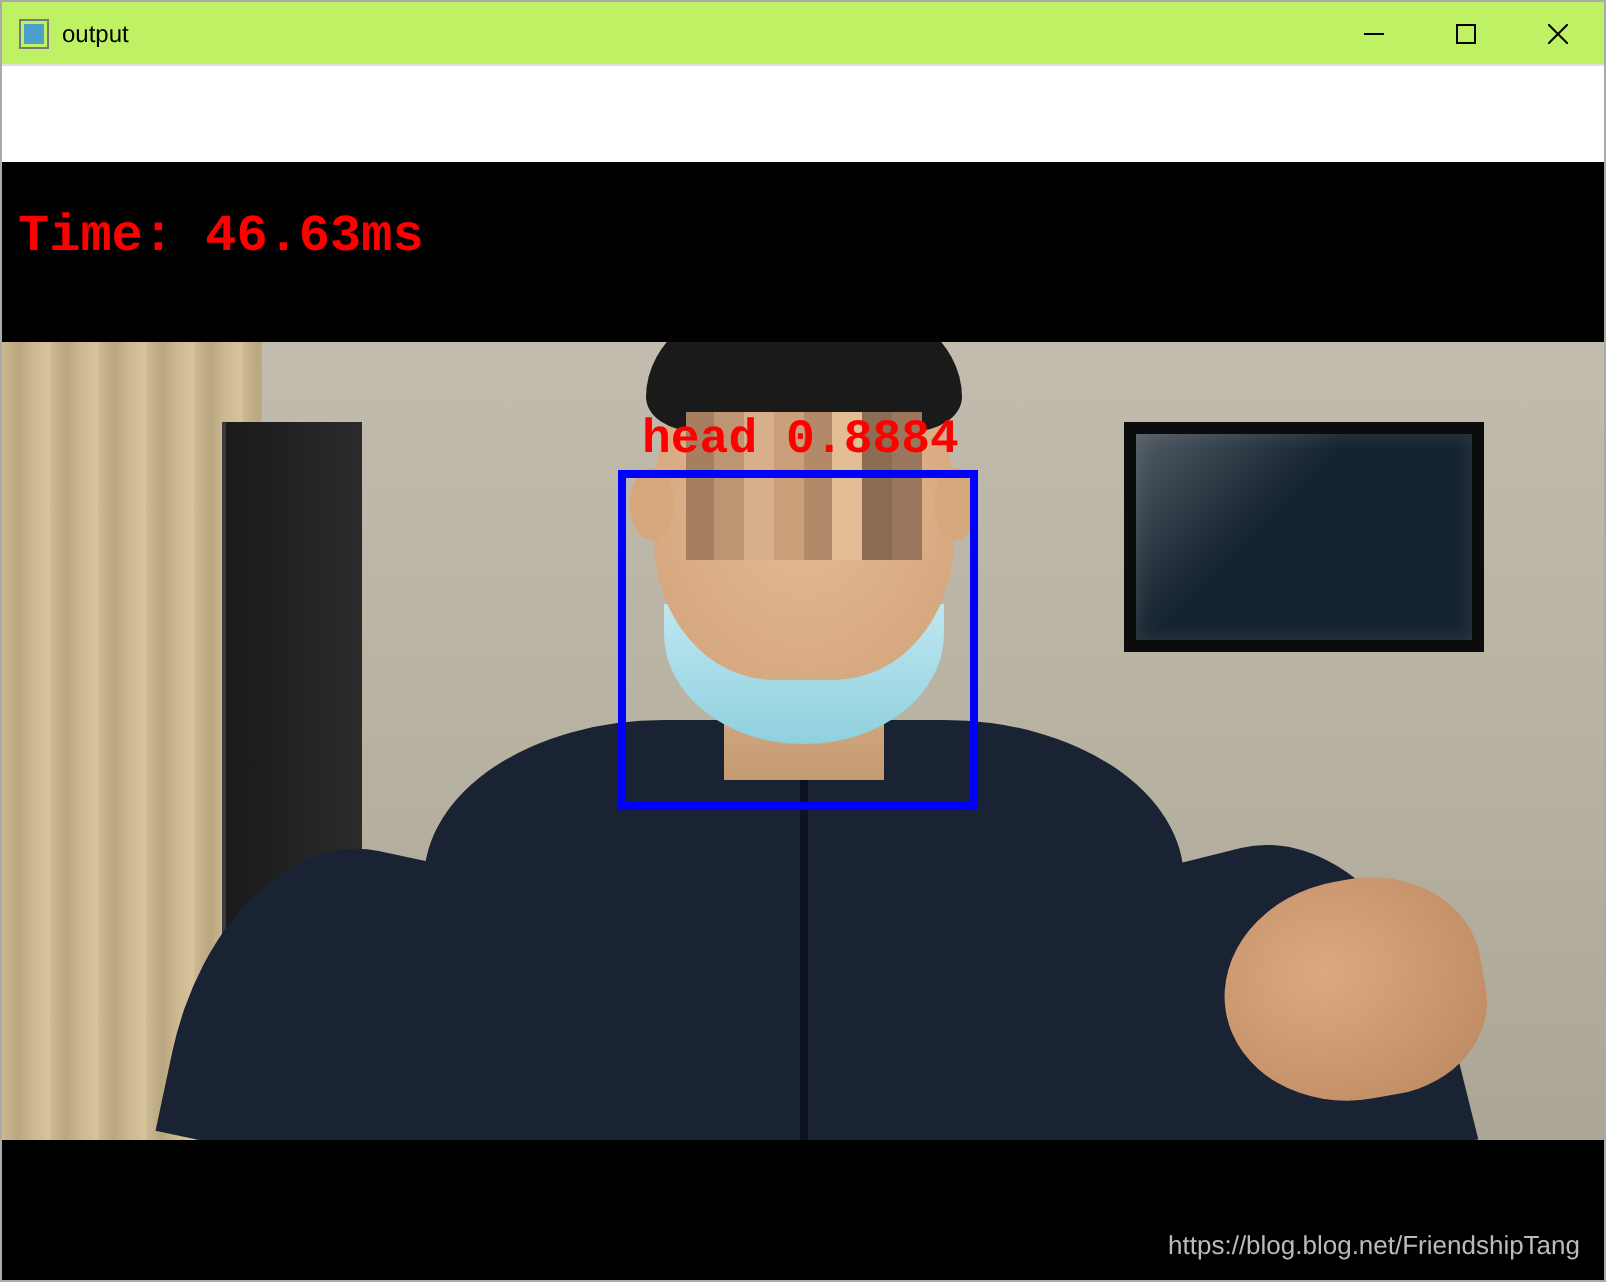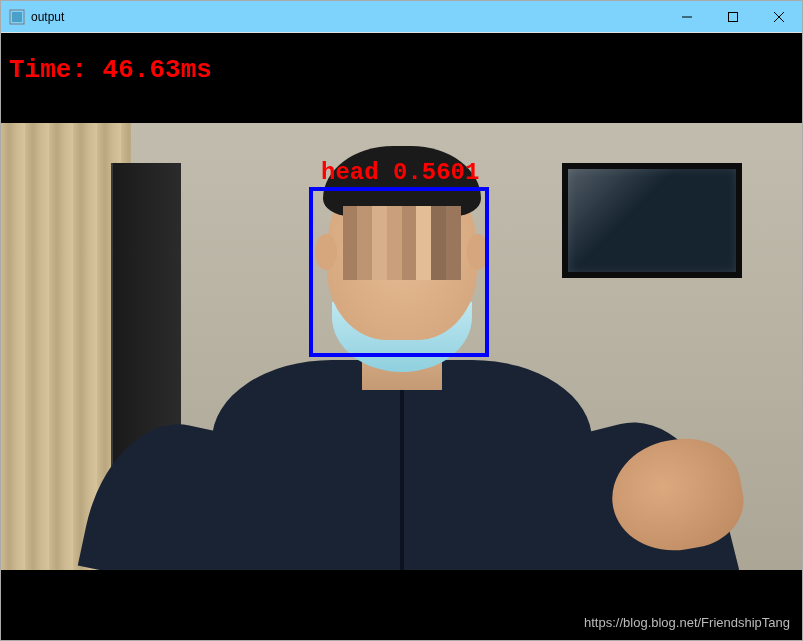--- a/index.html
+++ b/index.html
@@ -18,21 +18,21 @@
     .window {
       width: 803px;
       height: 641px;
       border: 1px solid #aaa;
       background: #fff;
       display: flex;
       flex-direction: column;
     }
     .titlebar {
       height: 32px;
-      background: #7dd3fc;
+      background: #bef264;
       display: flex;
       align-items: center;
       padding-left: 8px;
       border-bottom: 1px solid #e0e0e0;
     }
     .titlebar-icon {
       width: 16px;
       height: 16px;
       margin-right: 6px;
       display: inline-flex;
@@ -55,20 +55,21 @@
       align-items: center;
       justify-content: center;
       color: #000;
       cursor: pointer;
     }
     .content {
       flex: 1;
       background: #000;
       position: relative;
       overflow: hidden;
+      margin-top: 48px;
     }
     .overlay-band-top {
       position: absolute;
       top: 0;
       left: 0;
       right: 0;
       height: 90px;
       background: #000;
     }
     .time-text {
@@ -377,20 +378,20 @@
                 <span style="background: rgb(202, 160, 123);"></span>
                 <span style="background: rgb(178, 137, 105);"></span>
                 <span style="background: rgb(227, 189, 150);"></span>
                 <span style="background: rgb(140, 108, 83);"></span>
                 <span style="background: rgb(154, 119, 92);"></span>
               </div>
           </div>
         </div>
       </div>
 
-      <div class="detection-label" style="left:320px; top:36px;">head 0.5601</div>
+      <div class="detection-label" style="left:320px; top:36px;">head 0.8884</div>
       <div class="detection-box" style="left:308px; top:64px; width:180px; height:170px;"></div>
     </div>
 
     <div class="overlay-band-bottom"></div>
     <div class="watermark">https://blog.blog.net/FriendshipTang</div>
   </div>
 </div>
 
 </body></html>

